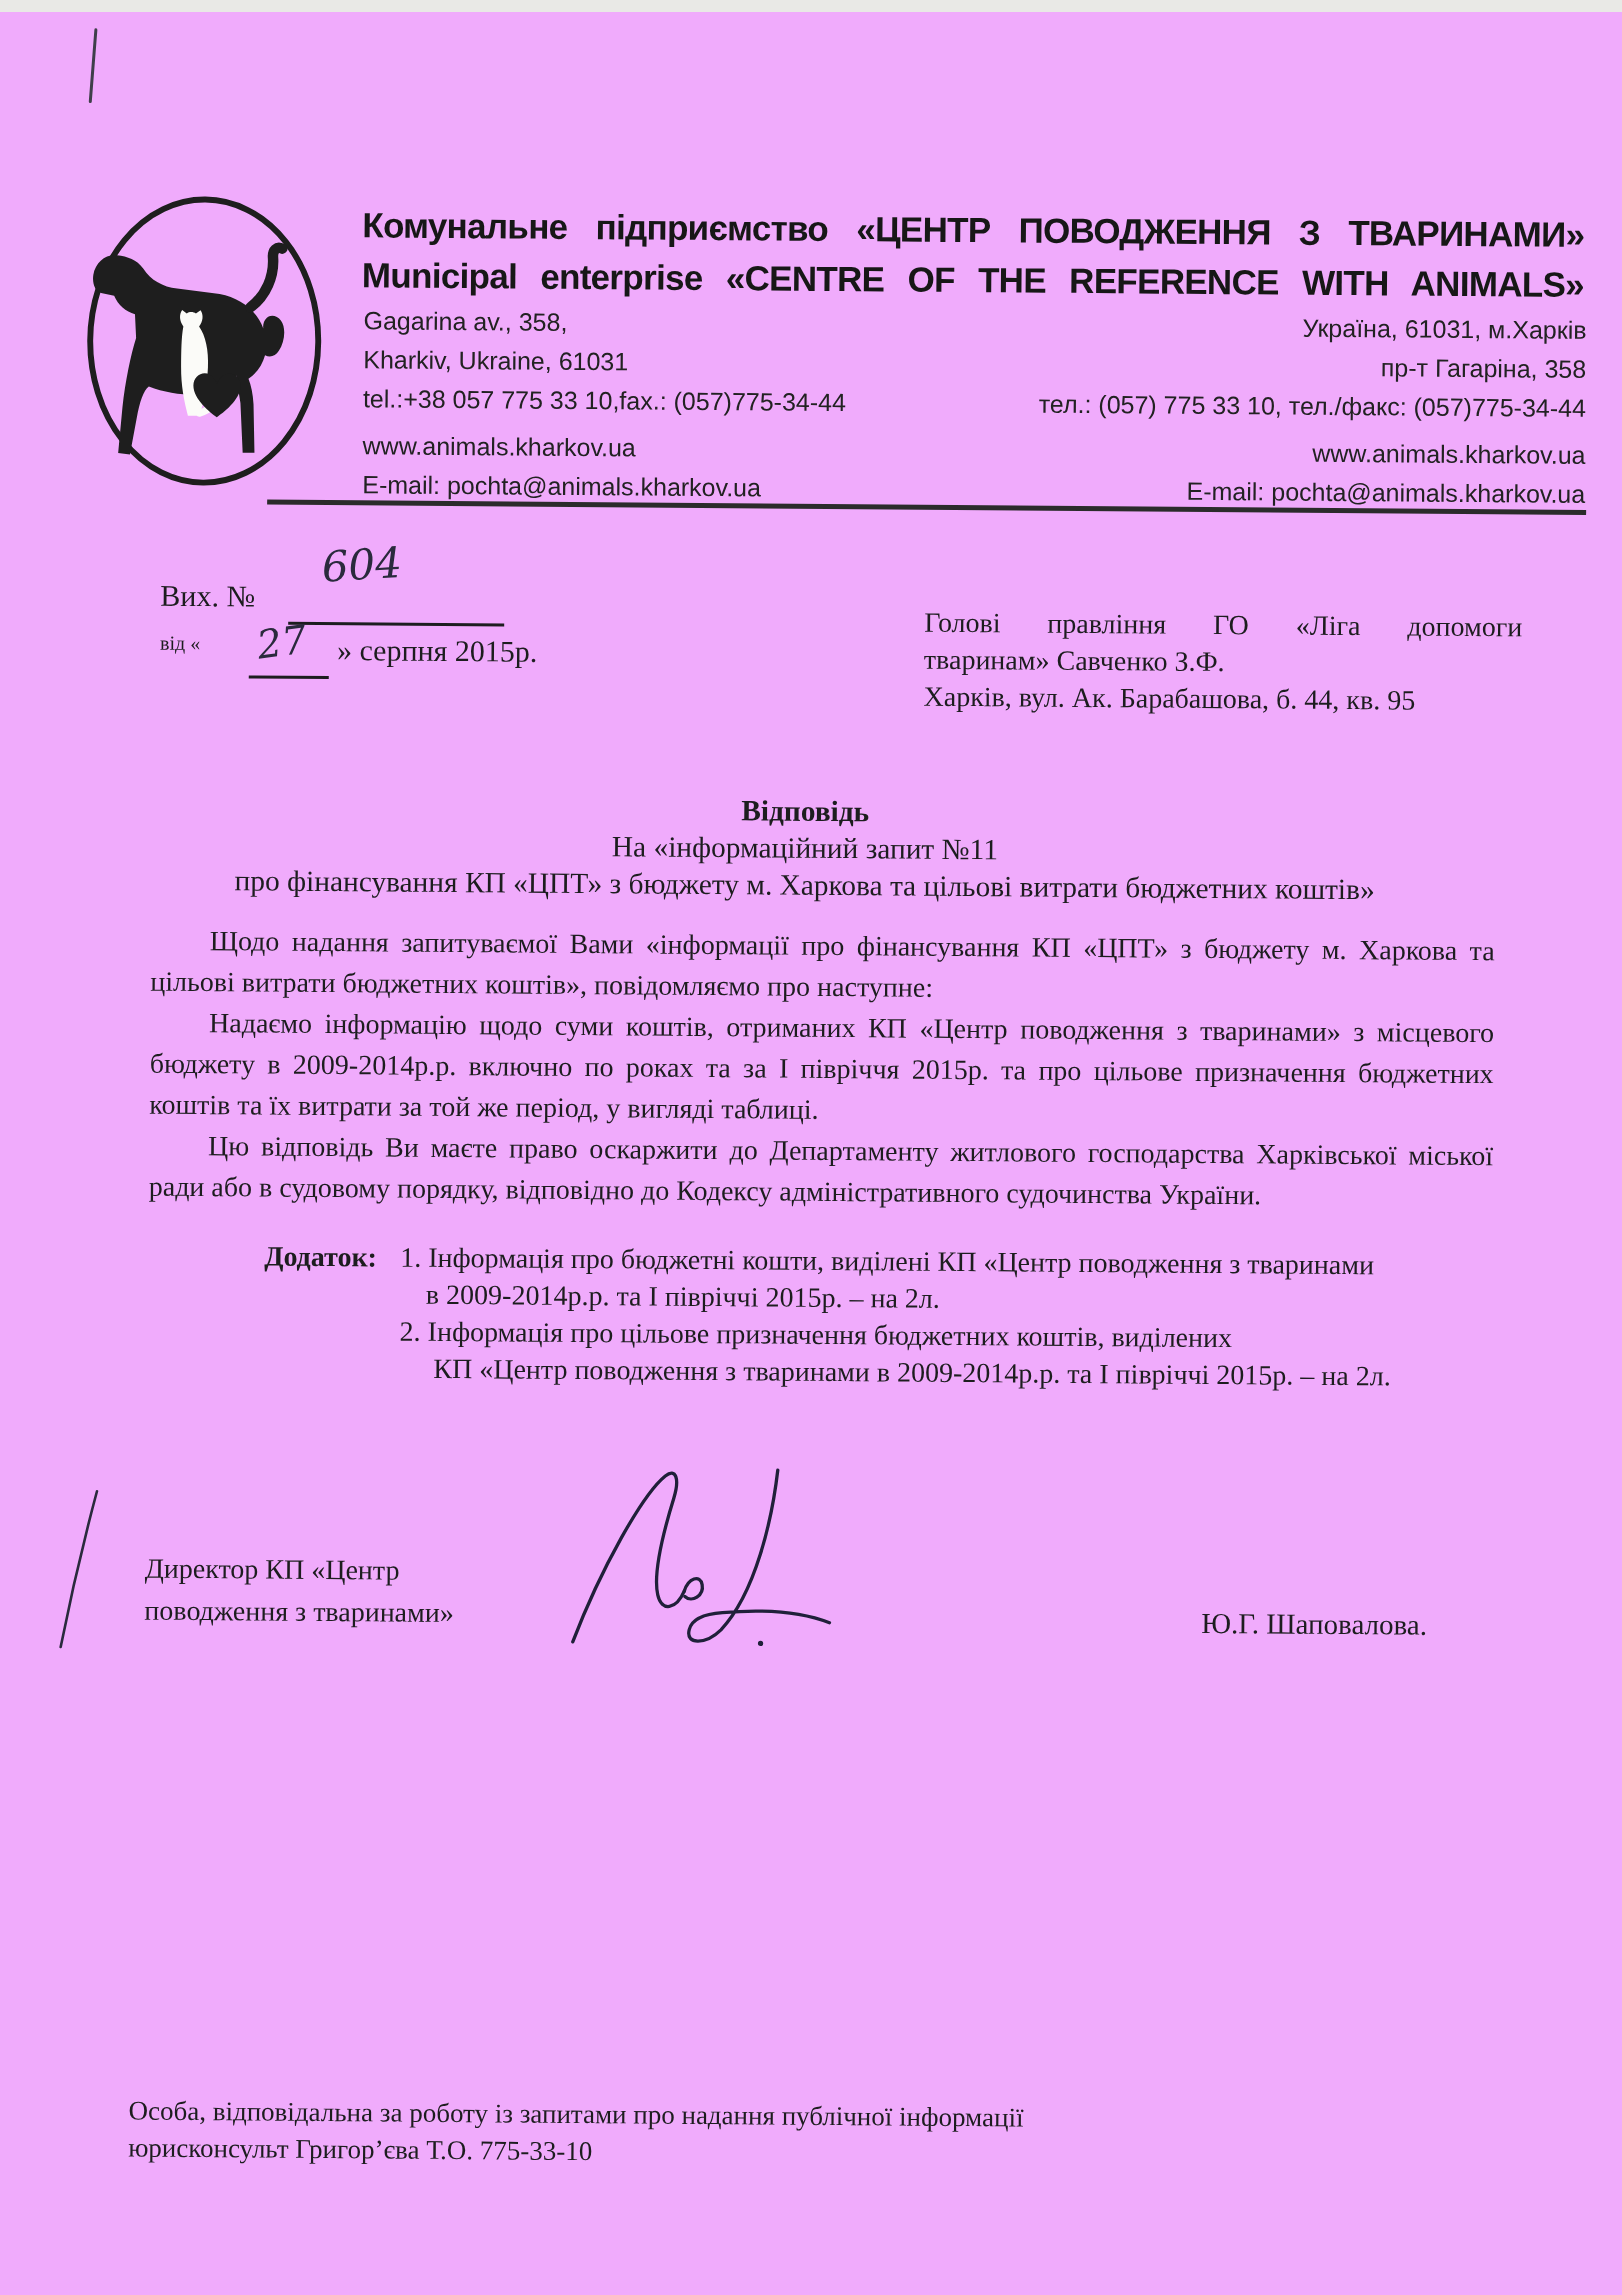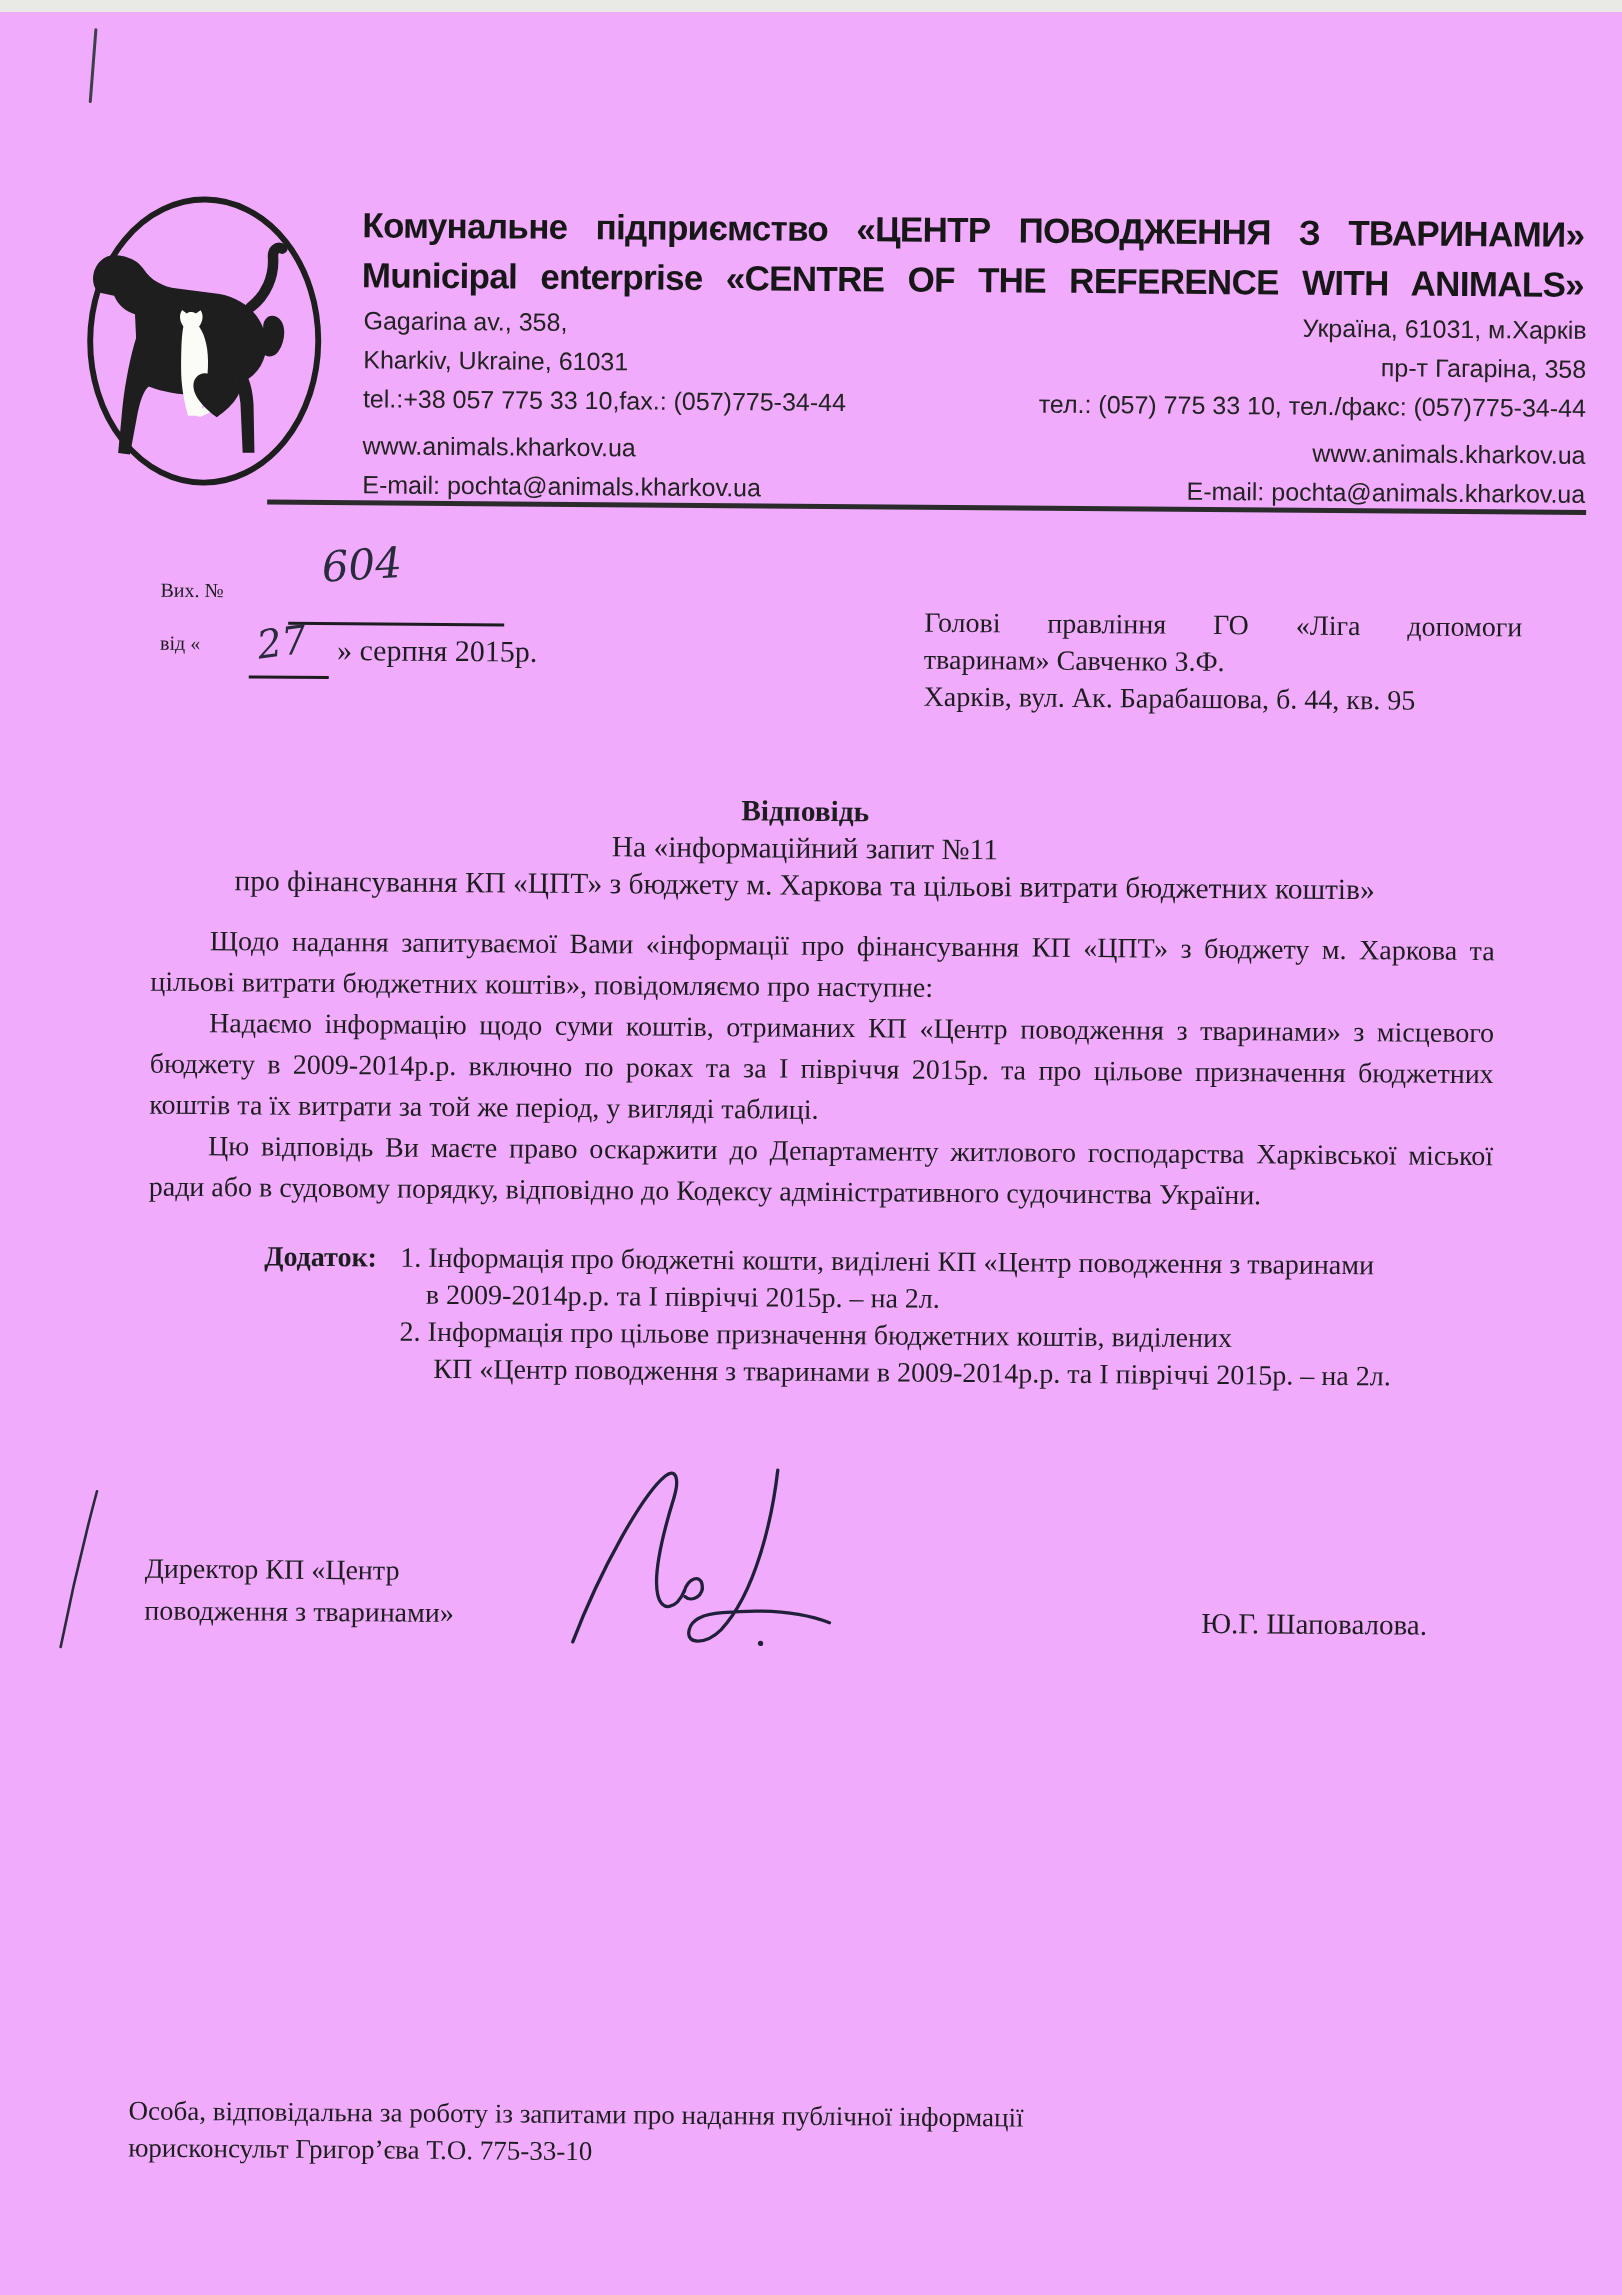--- a/index.html
+++ b/index.html
@@ -23,21 +23,21 @@
     letter-spacing:-0.7px; white-space:normal; }
   .contacts-left { position:absolute; left:366px; top:288px; width:602px;
     font-family:"Liberation Sans", sans-serif; font-size:25px; color:#222; }
   .contacts-right { position:absolute; left:857px; top:288px; width:732px; text-align:right;
     font-family:"Liberation Sans", sans-serif; font-size:25px; color:#222; }
   .c-line { line-height:39px; }
   .c-gap { margin-top:7.9px; }
   .head-rule { position:absolute; left:271px; top:487px; width:1319px; height:5.2px; background:#2b2b2b; }
 
   
-  .ref-out-label { position:absolute; left:165px; top:567px; font-size:20px; }
+  .ref-out-label { position:absolute; left:165px; top:567px; font-size:30px; }
   .ref-underline1 { position:absolute; left:293px; top:609px; width:216px; height:2.6px; background:#1d1d1f; }
   .hw { font-family:"DejaVu Serif", serif; font-style:italic; color:#2a2a3d; }
   .ref-number { position:absolute; left:326px; top:527px; font-size:42px; transform:rotate(-4deg); }
   .ref-date-prefix { position:absolute; left:165px; top:620px; font-size:20px; }
   .ref-underline2 { position:absolute; left:254px; top:663px; width:80px; height:2.6px; background:#1d1d1f; }
   .ref-day { position:absolute; left:262px; top:607px; font-size:39px; transform:rotate(-8deg); }
   .ref-date-suffix { position:absolute; left:342px; top:620px; font-size:30px; }
 
   
   .addressee { position:absolute; left:929px; top:586px; width:598px; font-size:28px; line-height:37px; }

